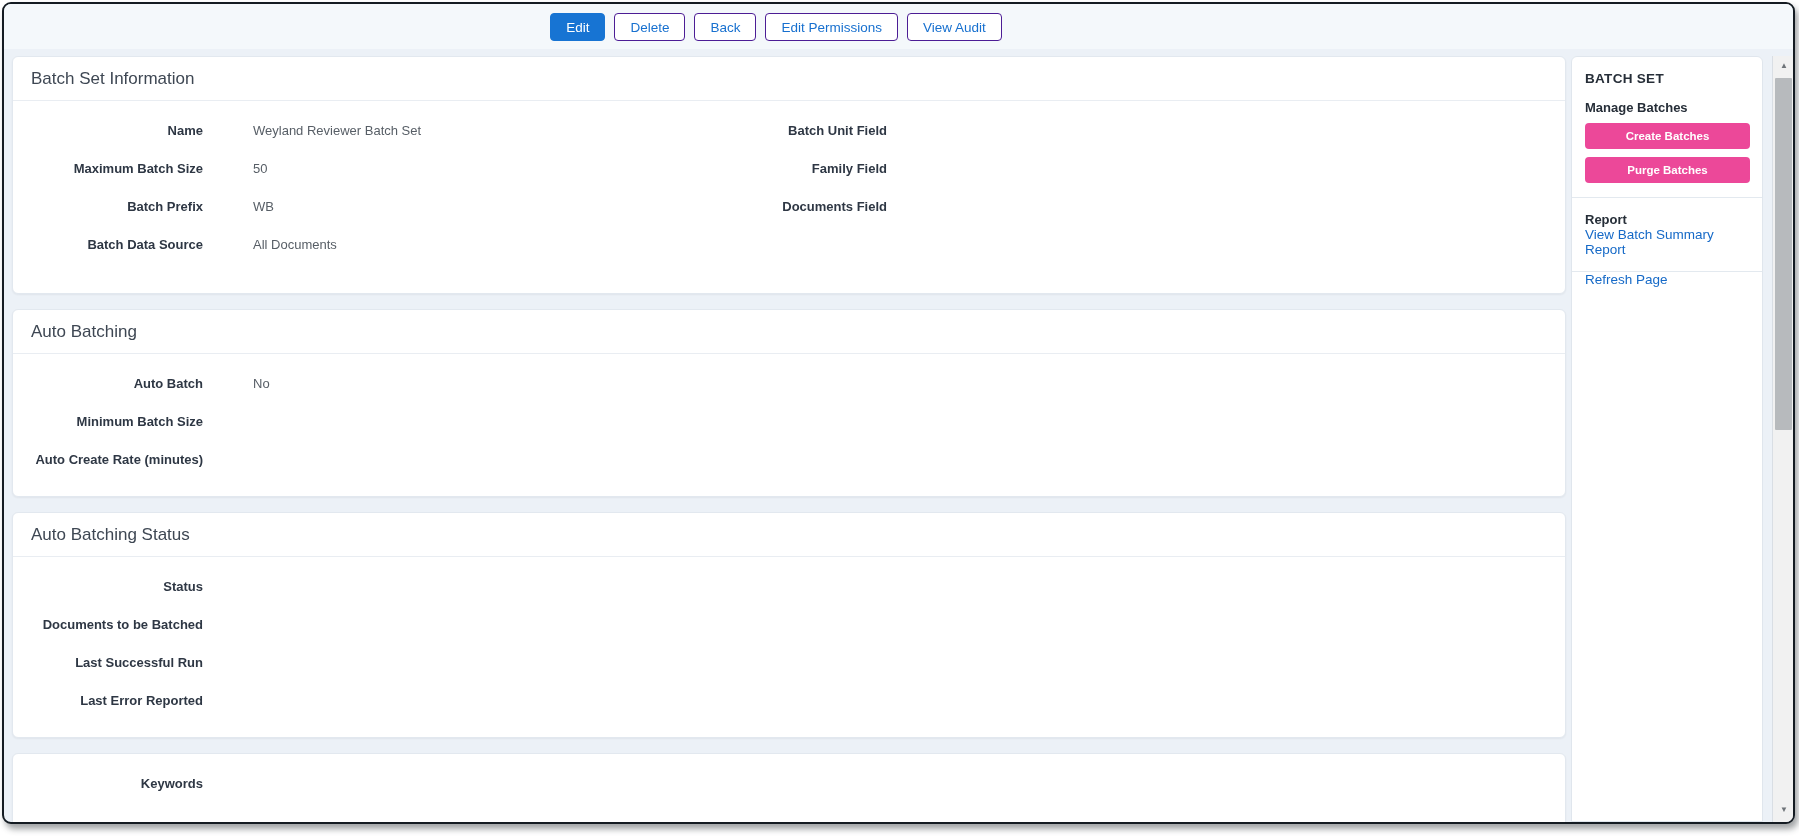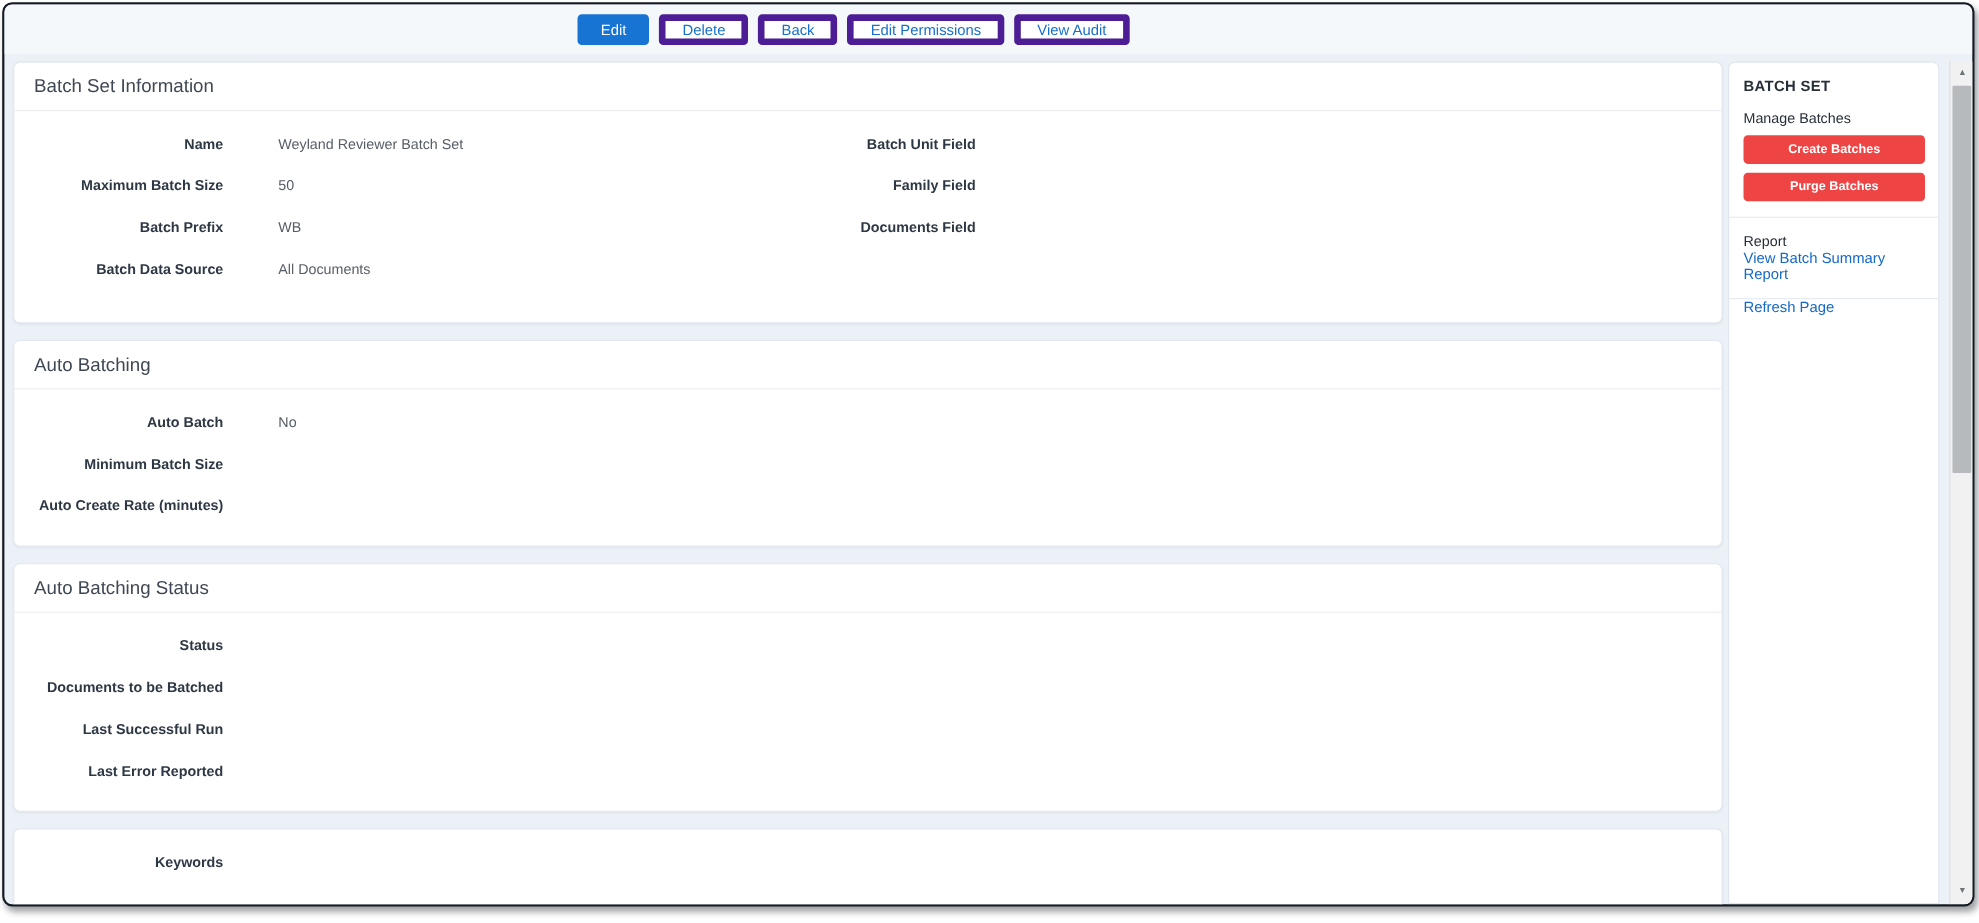--- a/index.html
+++ b/index.html
@@ -14,21 +14,21 @@
     box-shadow:3px 5px 6px rgba(45,50,56,.45);
   }
   
   .toolbar{
     background:#f4f8fb;padding:9px 245px 8px 0;
     display:flex;justify-content:center;gap:9px;
   }
   .tb-btn{
     box-sizing:border-box;height:28px;padding:0 15px;border-radius:4px;
     font-family:"Liberation Sans",sans-serif;font-size:13.5px;
-    background:#ffffff;border:6px solid #4c1d95;color:#1770cf;cursor:pointer;
+    background:#ffffff;border:1px solid #4c1d95;color:#1770cf;cursor:pointer;
   }
   .tb-btn.primary{background:#1774d3;border-color:#1774d3;color:#ffffff;}
   
   .content{display:flex;align-items:stretch;padding:7px 0 0 8px;height:calc(100% - 52px);}
   .main{width:1554px;flex:none;}
   
   .card{
     background:#ffffff;border:1px solid #e2e8ef;border-radius:6px;
     box-shadow:0 1px 2px rgba(30,40,50,.06);margin-bottom:15px;
     box-sizing:border-box;
@@ -51,24 +51,24 @@
   }
   .col-right .field-label{width:196px;}
   .field-value{margin-left:13px;font-size:13px;color:#575e66;}
   
   .sidebar{
     box-sizing:border-box;width:192px;flex:none;margin-left:5px;
     background:#ffffff;border:1px solid #e0e6ed;border-radius:6px 6px 0 0;
     padding:14px 12px 12px 13px;
   }
   .sb-title{font-size:13.5px;font-weight:bold;color:#262e38;letter-spacing:.3px;}
-  .sb-heading{font-size:13px;font-weight:normal;color:#262e38;margin-top:14px;}
+  .sb-heading{font-size:13px;font-weight:bold;color:#262e38;margin-top:14px;}
   .sb-btn{
     display:block;width:100%;height:26px;margin-top:8px;border:none;border-radius:4px;
-    background:#ef4444;color:#ffffff;font-family:"Liberation Sans",sans-serif;
+    background:#ec4899;color:#ffffff;font-family:"Liberation Sans",sans-serif;
     font-size:11.5px;font-weight:bold;cursor:pointer;
   }
   .sb-divider{border:none;border-top:1px solid #e3e9ef;margin:14px -12px 0 -13px;}
   .sb-link{display:block;font-size:13.5px;color:#1569c7;text-decoration:none;cursor:pointer;}
   
   .scrollcol{
     width:22px;flex:none;margin-left:9px;position:relative;
     background:#f1f1f1;border-left:1px solid #d9dee4;
   }
   .sc-arrow{

